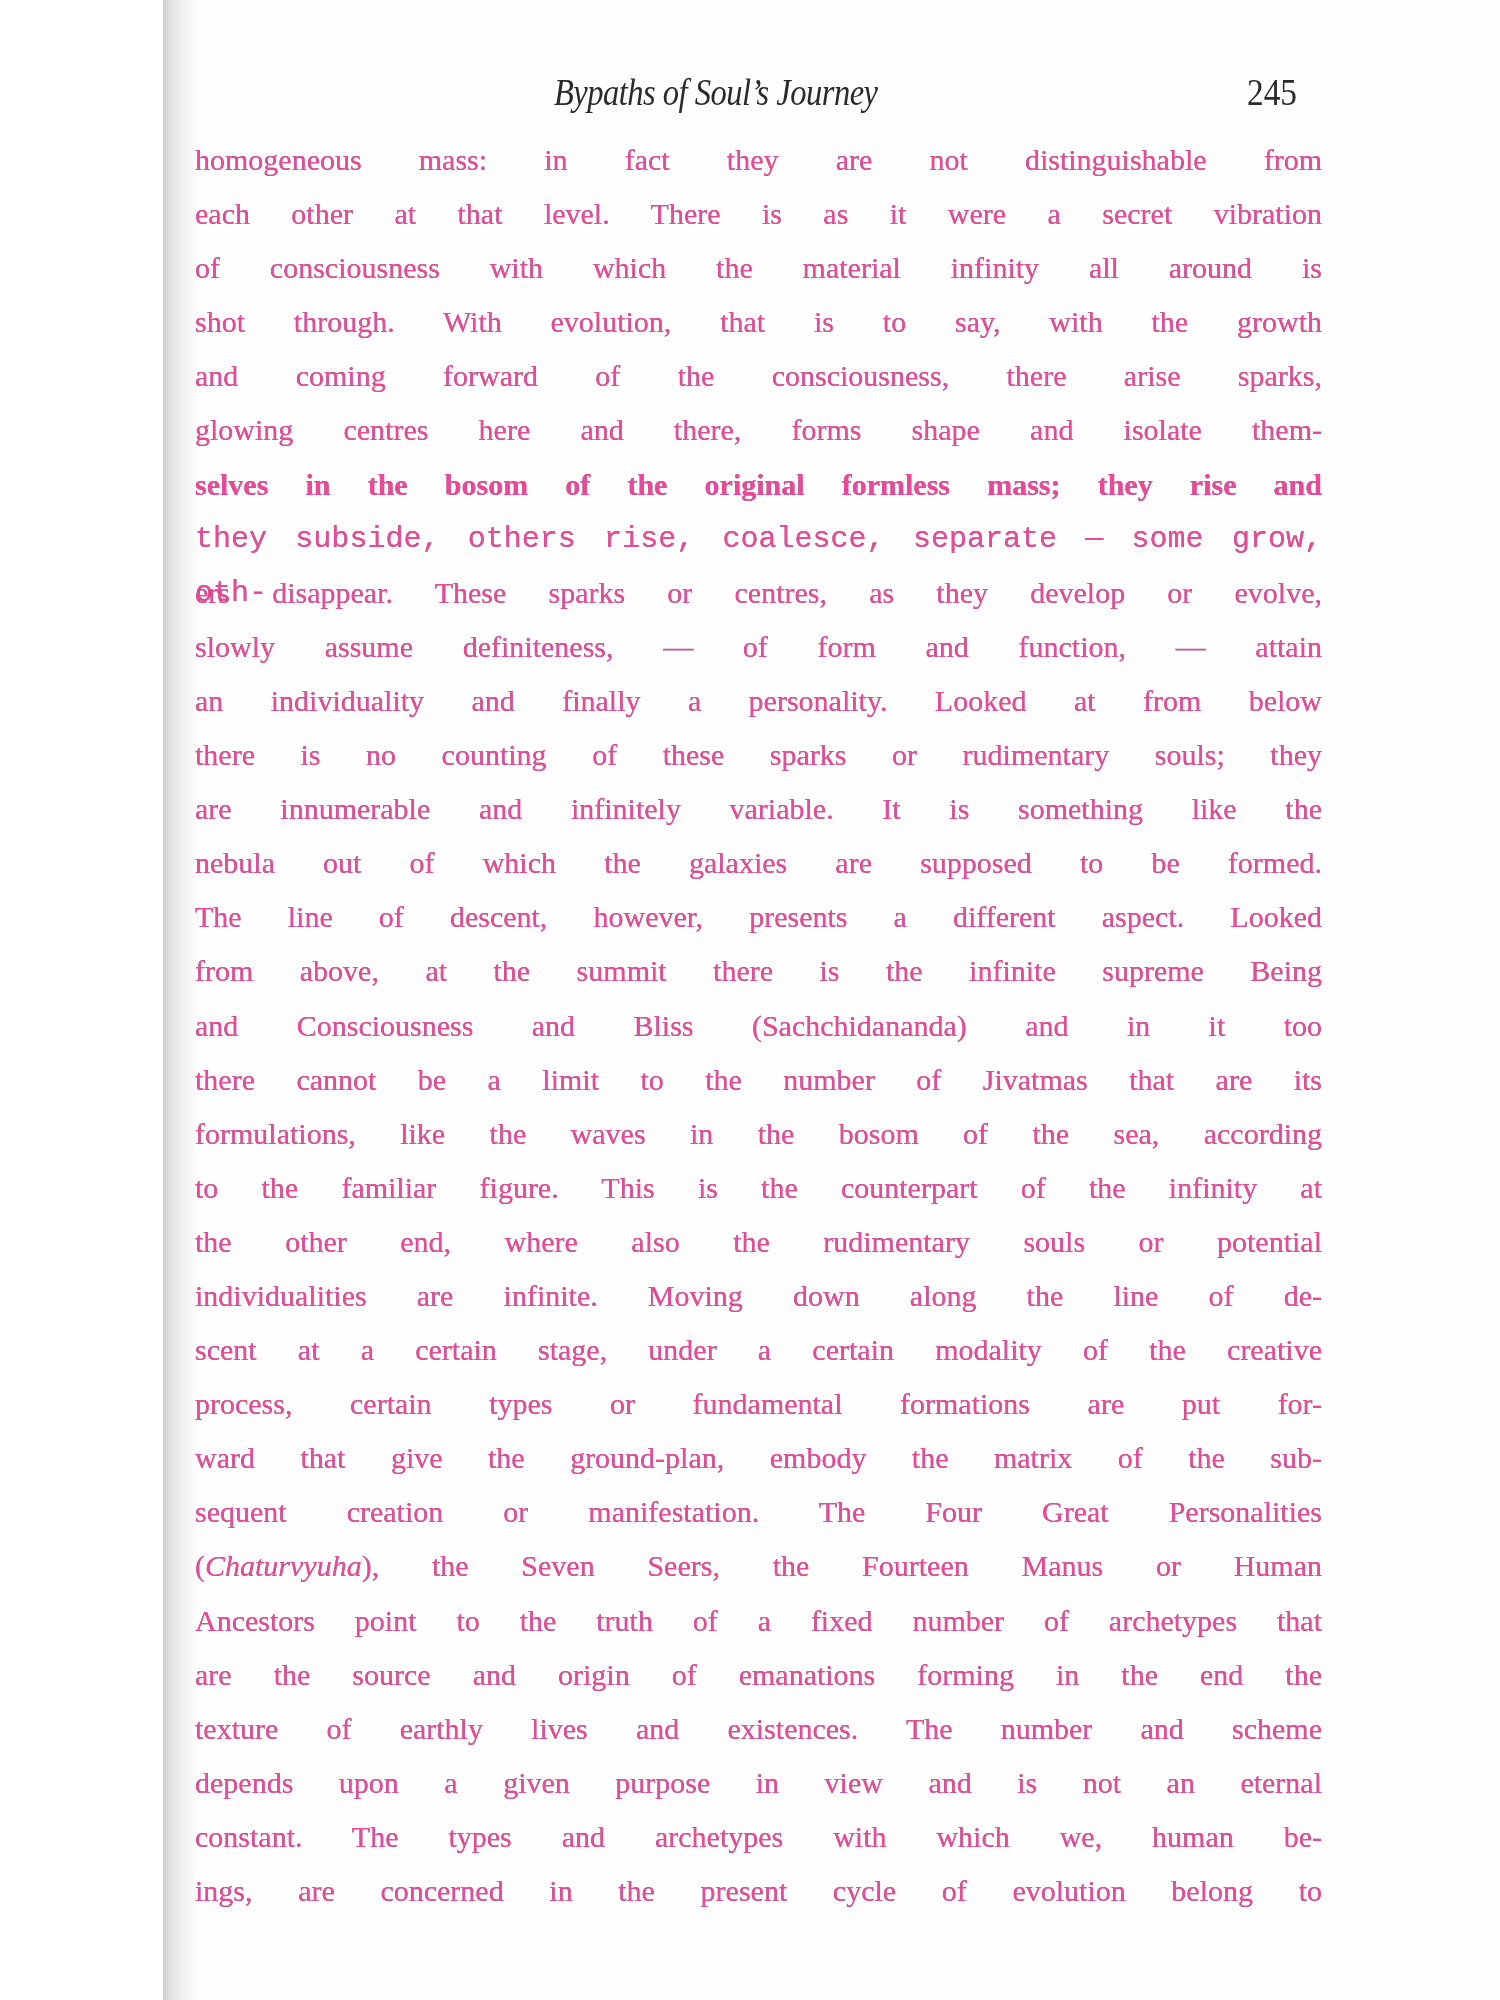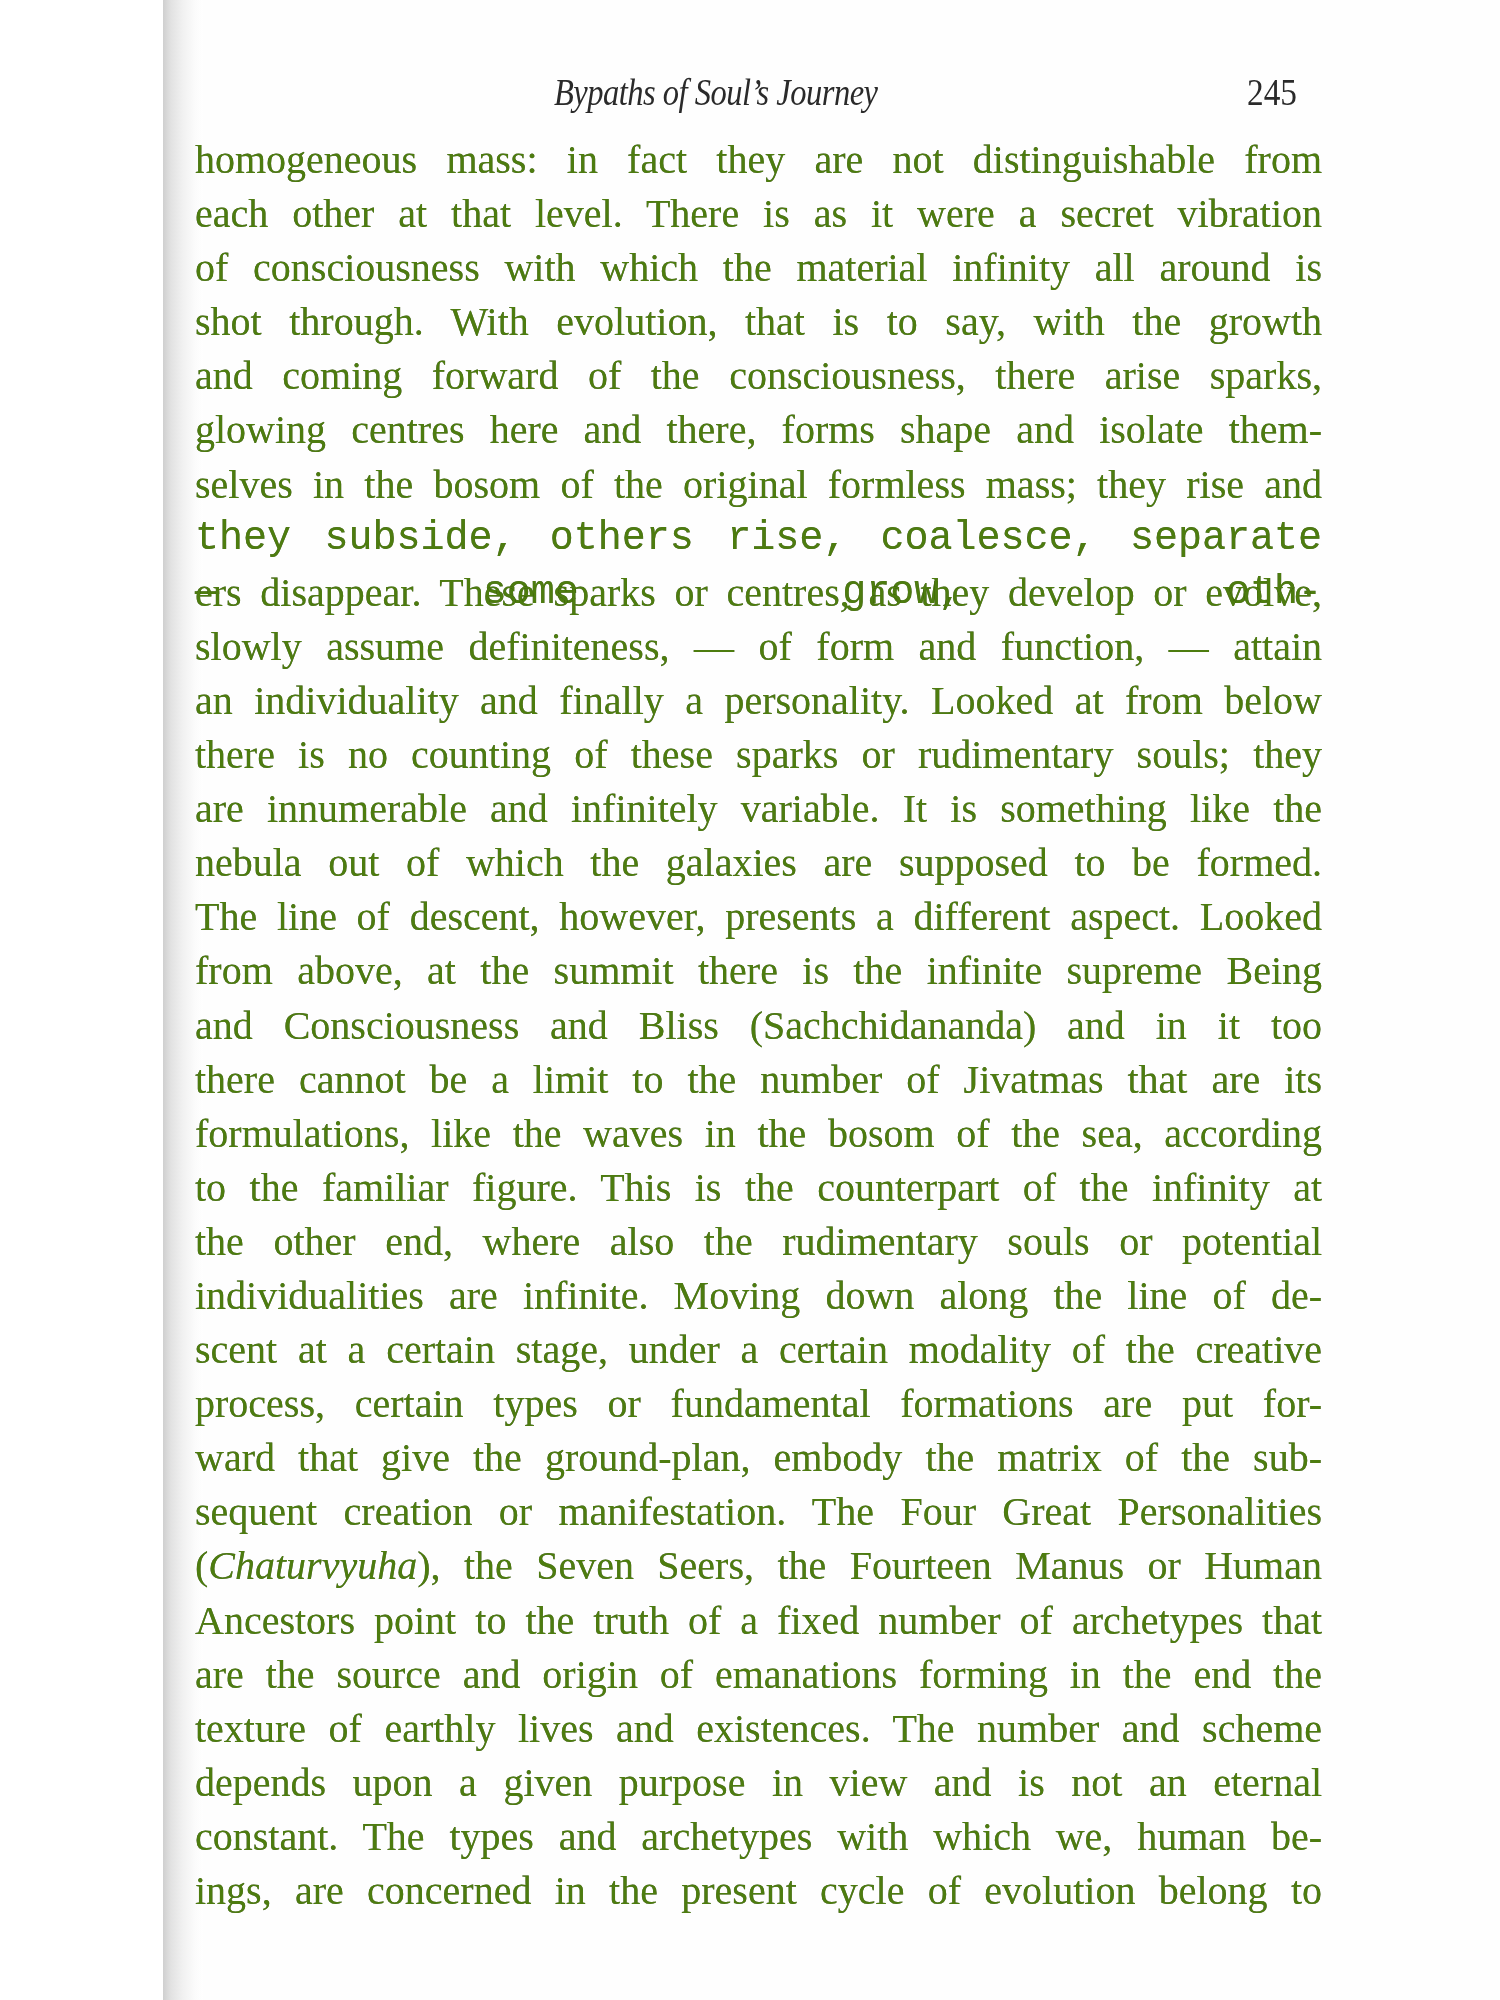--- a/index.html
+++ b/index.html
@@ -67,22 +67,22 @@
     position: absolute;
     left: 195px;
     top: 133px;
     width: 1127px;
   }
   .line {
     display: block;
     height: 54.1px;
     line-height: 54px;
     font-family: "Liberation Serif", "DejaVu Serif", serif;
-    font-size: 40px;
-    color: #4d7c0f;
+    font-size: 30px;
+    color: #ec4899;
     text-align: justify;
     text-align-last: justify;
     white-space: nowrap;
     overflow: visible;
     text-shadow: 0 0 0.6px rgba(0,0,0,0.55);
   }
   .line.last {
     text-align-last: justify;
   }
   .line em {
@@ -109,21 +109,21 @@
     <span class="page-number">245</span>
   </div>
 
   <div class="body-text">
     <div class="line"><span class="line-inner" style="white-space: normal; width: 1127px;">homogeneous mass: in fact they are not distinguishable from</span></div>
     <div class="line"><span class="line-inner" style="white-space: normal; width: 1127px;">each other at that level. There is as it were a secret vibration</span></div>
     <div class="line"><span class="line-inner" style="white-space: normal; width: 1127px;">of consciousness with which the material infinity all around is</span></div>
     <div class="line"><span class="line-inner" style="white-space: normal; width: 1127px;">shot through. With evolution, that is to say, with the growth</span></div>
     <div class="line"><span class="line-inner" style="white-space: normal; width: 1127px;">and coming forward of the consciousness, there arise sparks,</span></div>
     <div class="line"><span class="line-inner" style="white-space: normal; width: 1127px;">glowing centres here and there, forms shape and isolate them-</span></div>
-    <div class="line"><span class="line-inner" style="white-space: normal; width: 1127px;">selves in the bosom of the original formless mass; they rise and</span></div>
+    <div class="line"><span class="line-inner" style="white-space: normal; width: 1127px; font-weight: bold;">selves in the bosom of the original formless mass; they rise and</span></div>
     <div class="line"><span class="line-inner" style="white-space: normal; width: 1127px; font-family: Liberation Mono, monospace;">they subside, others rise, coalesce, separate — some grow, oth-</span></div>
     <div class="line"><span class="line-inner" style="white-space: normal; width: 1127px;">ers disappear. These sparks or centres, as they develop or evolve,</span></div>
     <div class="line"><span class="line-inner" style="white-space: normal; width: 1127px;">slowly assume definiteness, — of form and function, — attain</span></div>
     <div class="line"><span class="line-inner" style="white-space: normal; width: 1127px;">an individuality and finally a personality. Looked at from below</span></div>
     <div class="line"><span class="line-inner" style="white-space: normal; width: 1127px;">there is no counting of these sparks or rudimentary souls; they</span></div>
     <div class="line"><span class="line-inner" style="white-space: normal; width: 1127px;">are innumerable and infinitely variable. It is something like the</span></div>
     <div class="line"><span class="line-inner" style="white-space: normal; width: 1127px;">nebula out of which the galaxies are supposed to be formed.</span></div>
     <div class="line"><span class="line-inner" style="white-space: normal; width: 1127px;">The line of descent, however, presents a different aspect. Looked</span></div>
     <div class="line"><span class="line-inner" style="white-space: normal; width: 1127px;">from above, at the summit there is the infinite supreme Being</span></div>
     <div class="line"><span class="line-inner" style="white-space: normal; width: 1127px;">and Consciousness and Bliss (Sachchidananda) and in it too</span></div>

